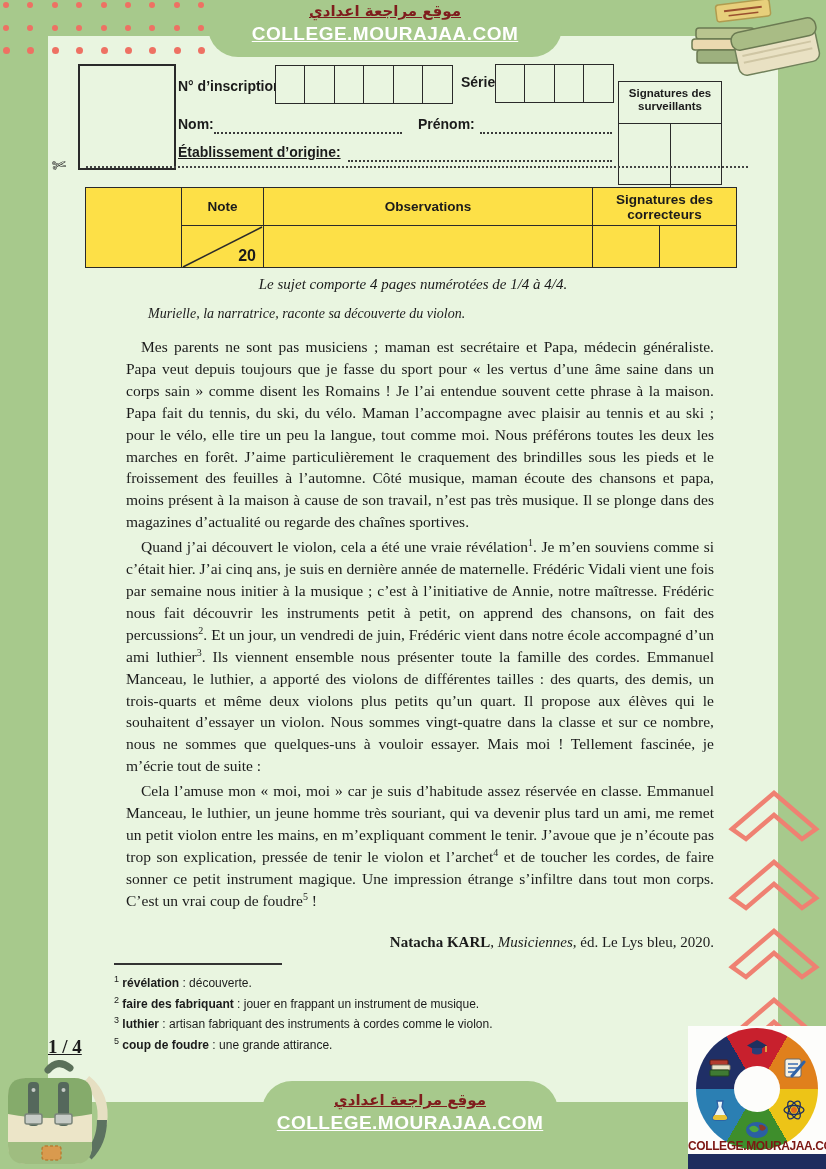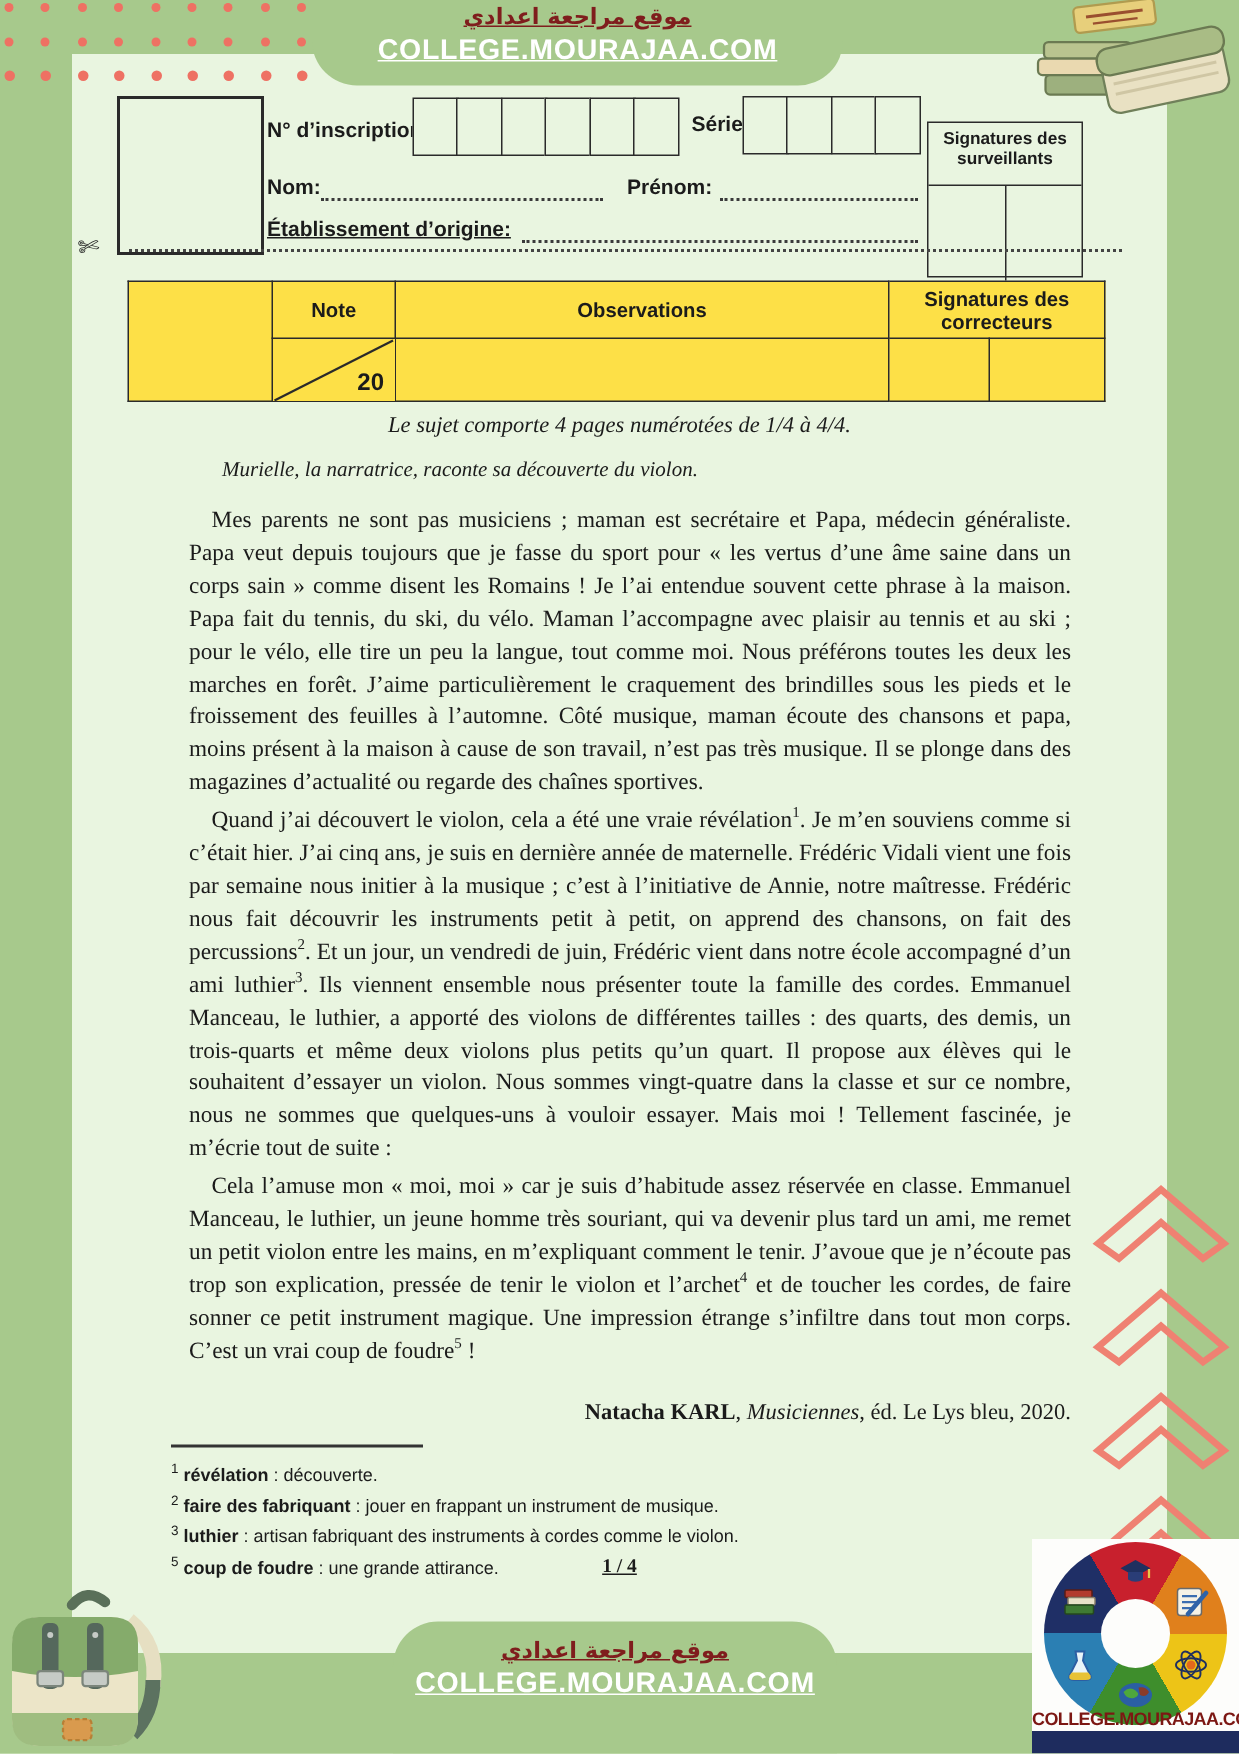--- a/index.html
+++ b/index.html
@@ -66,21 +66,21 @@
   .para{text-indent:15px;margin:0 0 3px 0;}
   .para sup{font-size:10px;line-height:0;}
   .attribution{text-align:right;margin-top:20px;font-size:15px;}
   .attribution .auth{font-weight:bold;}
   .attribution .work{font-style:italic;}
   .fn-rule{width:168px;border-top:2px solid #333;margin:10px 0 6px -12px;}
   .fn{font-family:"Liberation Sans","DejaVu Sans",sans-serif;font-size:12px;line-height:16.5px;
       margin-left:-12px;}
   .fn sup{font-size:9px;}
   .fn b{font-weight:bold;}
-  .page-num{left:0;top:1000px;width:730px;text-align:center;font-weight:bold;font-size:13px;text-decoration:underline;}
+  .page-num{left:0;top:1000px;width:730px;text-align:left;font-weight:bold;font-size:19px;text-decoration:underline;}
 
   
   .chev{z-index:4;}
 
   
   .books{left:688px;top:0;z-index:5;}
 
   
   .backpack{left:0;top:1058px;z-index:6;}
 

